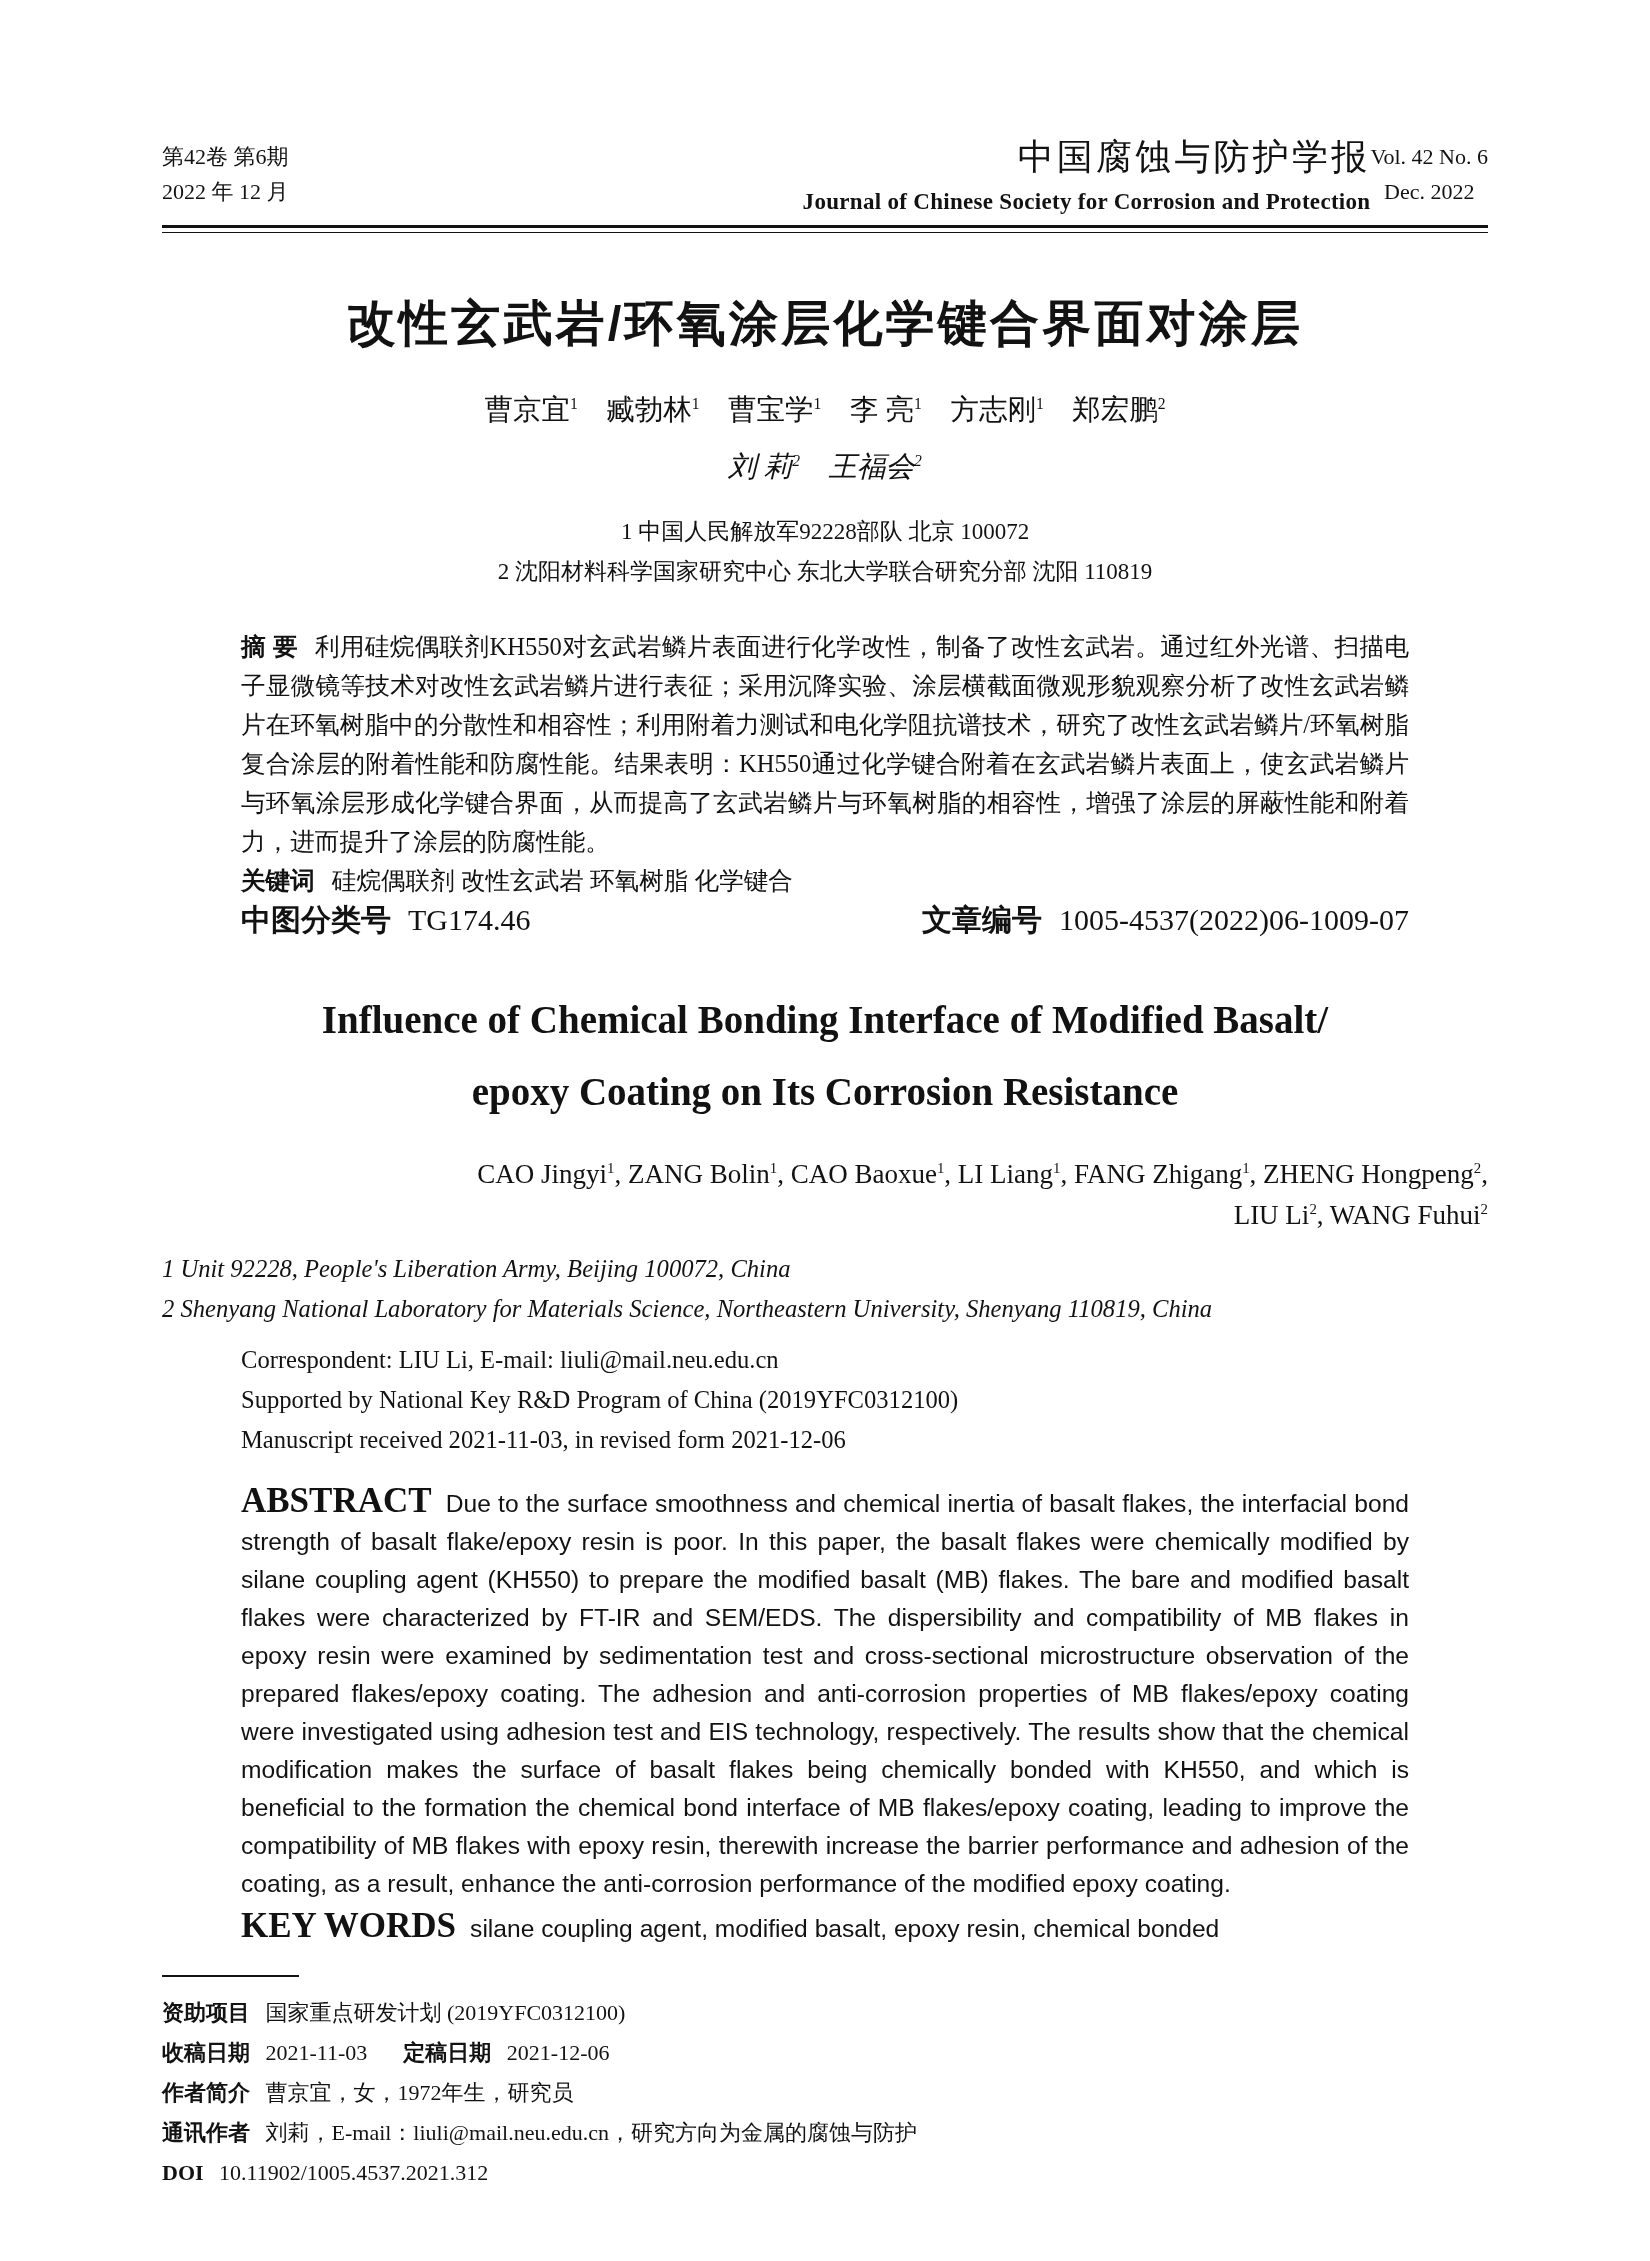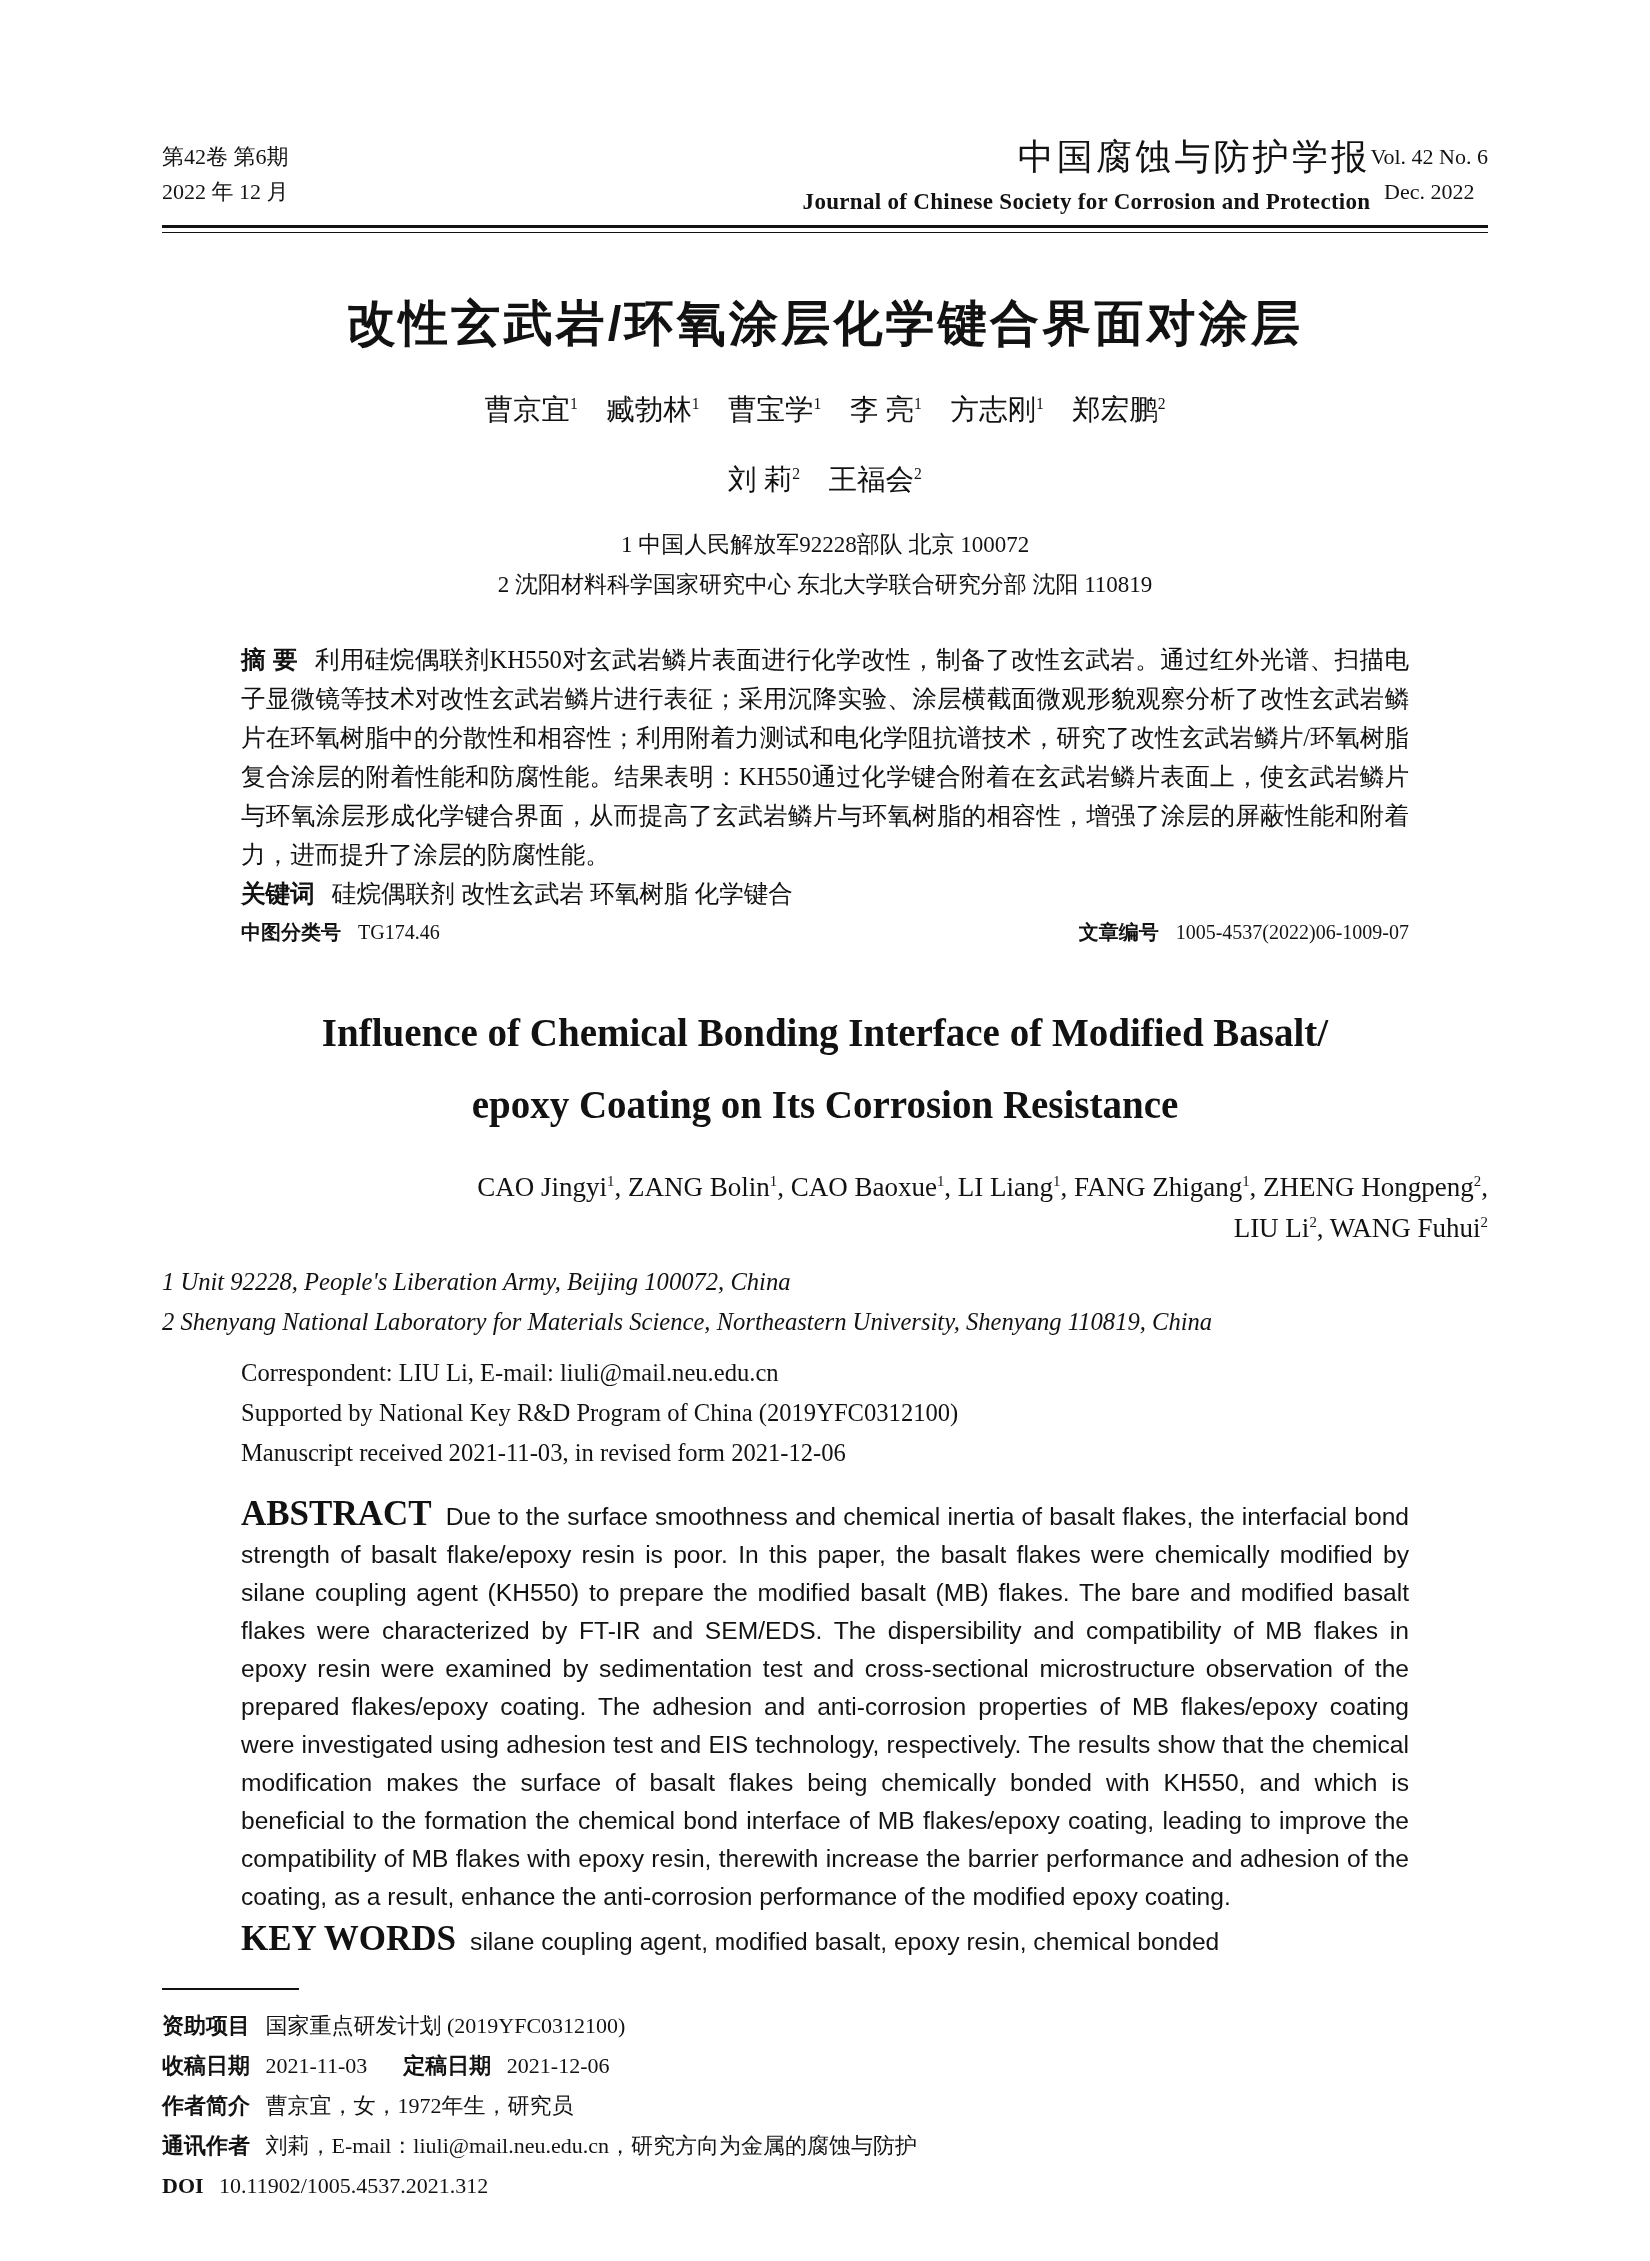--- a/index.html
+++ b/index.html
@@ -28,29 +28,29 @@
   .title-cn {
     margin: 52px 0 0 0;
     text-align: center;
     font-family: "Liberation Sans", sans-serif;
     font-weight: bold;
     font-size: 49px;
     line-height: 76px;
     letter-spacing: 3.2px;
   }
   .authors-cn { text-align: center; font-size: 28.5px; line-height: 36px; margin-top: 31px; }
-  .authors-cn .row2 { margin-top: 34px; }
+  .authors-cn .row2 { margin-top: 21px; font-style: italic; }
   .authors-cn .author + .author { margin-left: 0.75em; }
   .affils-cn { text-align: center; font-size: 23px; line-height: 40px; margin-top: 27px; }
 
   .abs-block { margin: 35px 79px 0 79px; }
   .cjk-just { font-size: 24.6px; line-height: 39px; text-align: justify; }
   .label-hei { font-family: "Liberation Sans", sans-serif; font-weight: bold; margin-right: 17px; }
   .kw-row { font-size: 24.6px; line-height: 39px; }
-  .clc-row { display: flex; justify-content: space-between; font-size: 20px; line-height: 39px; }
+  .clc-row { display: flex; justify-content: space-between; font-size: 30px; line-height: 39px; }
 
   
   .title-en {
     margin: 45px 0 0 0;
     text-align: center;
     font-weight: bold;
     font-size: 39px;
     line-height: 72px;
   }
   .authors-en { text-align: right; font-size: 27px; line-height: 41px; margin-top: 26px; }

